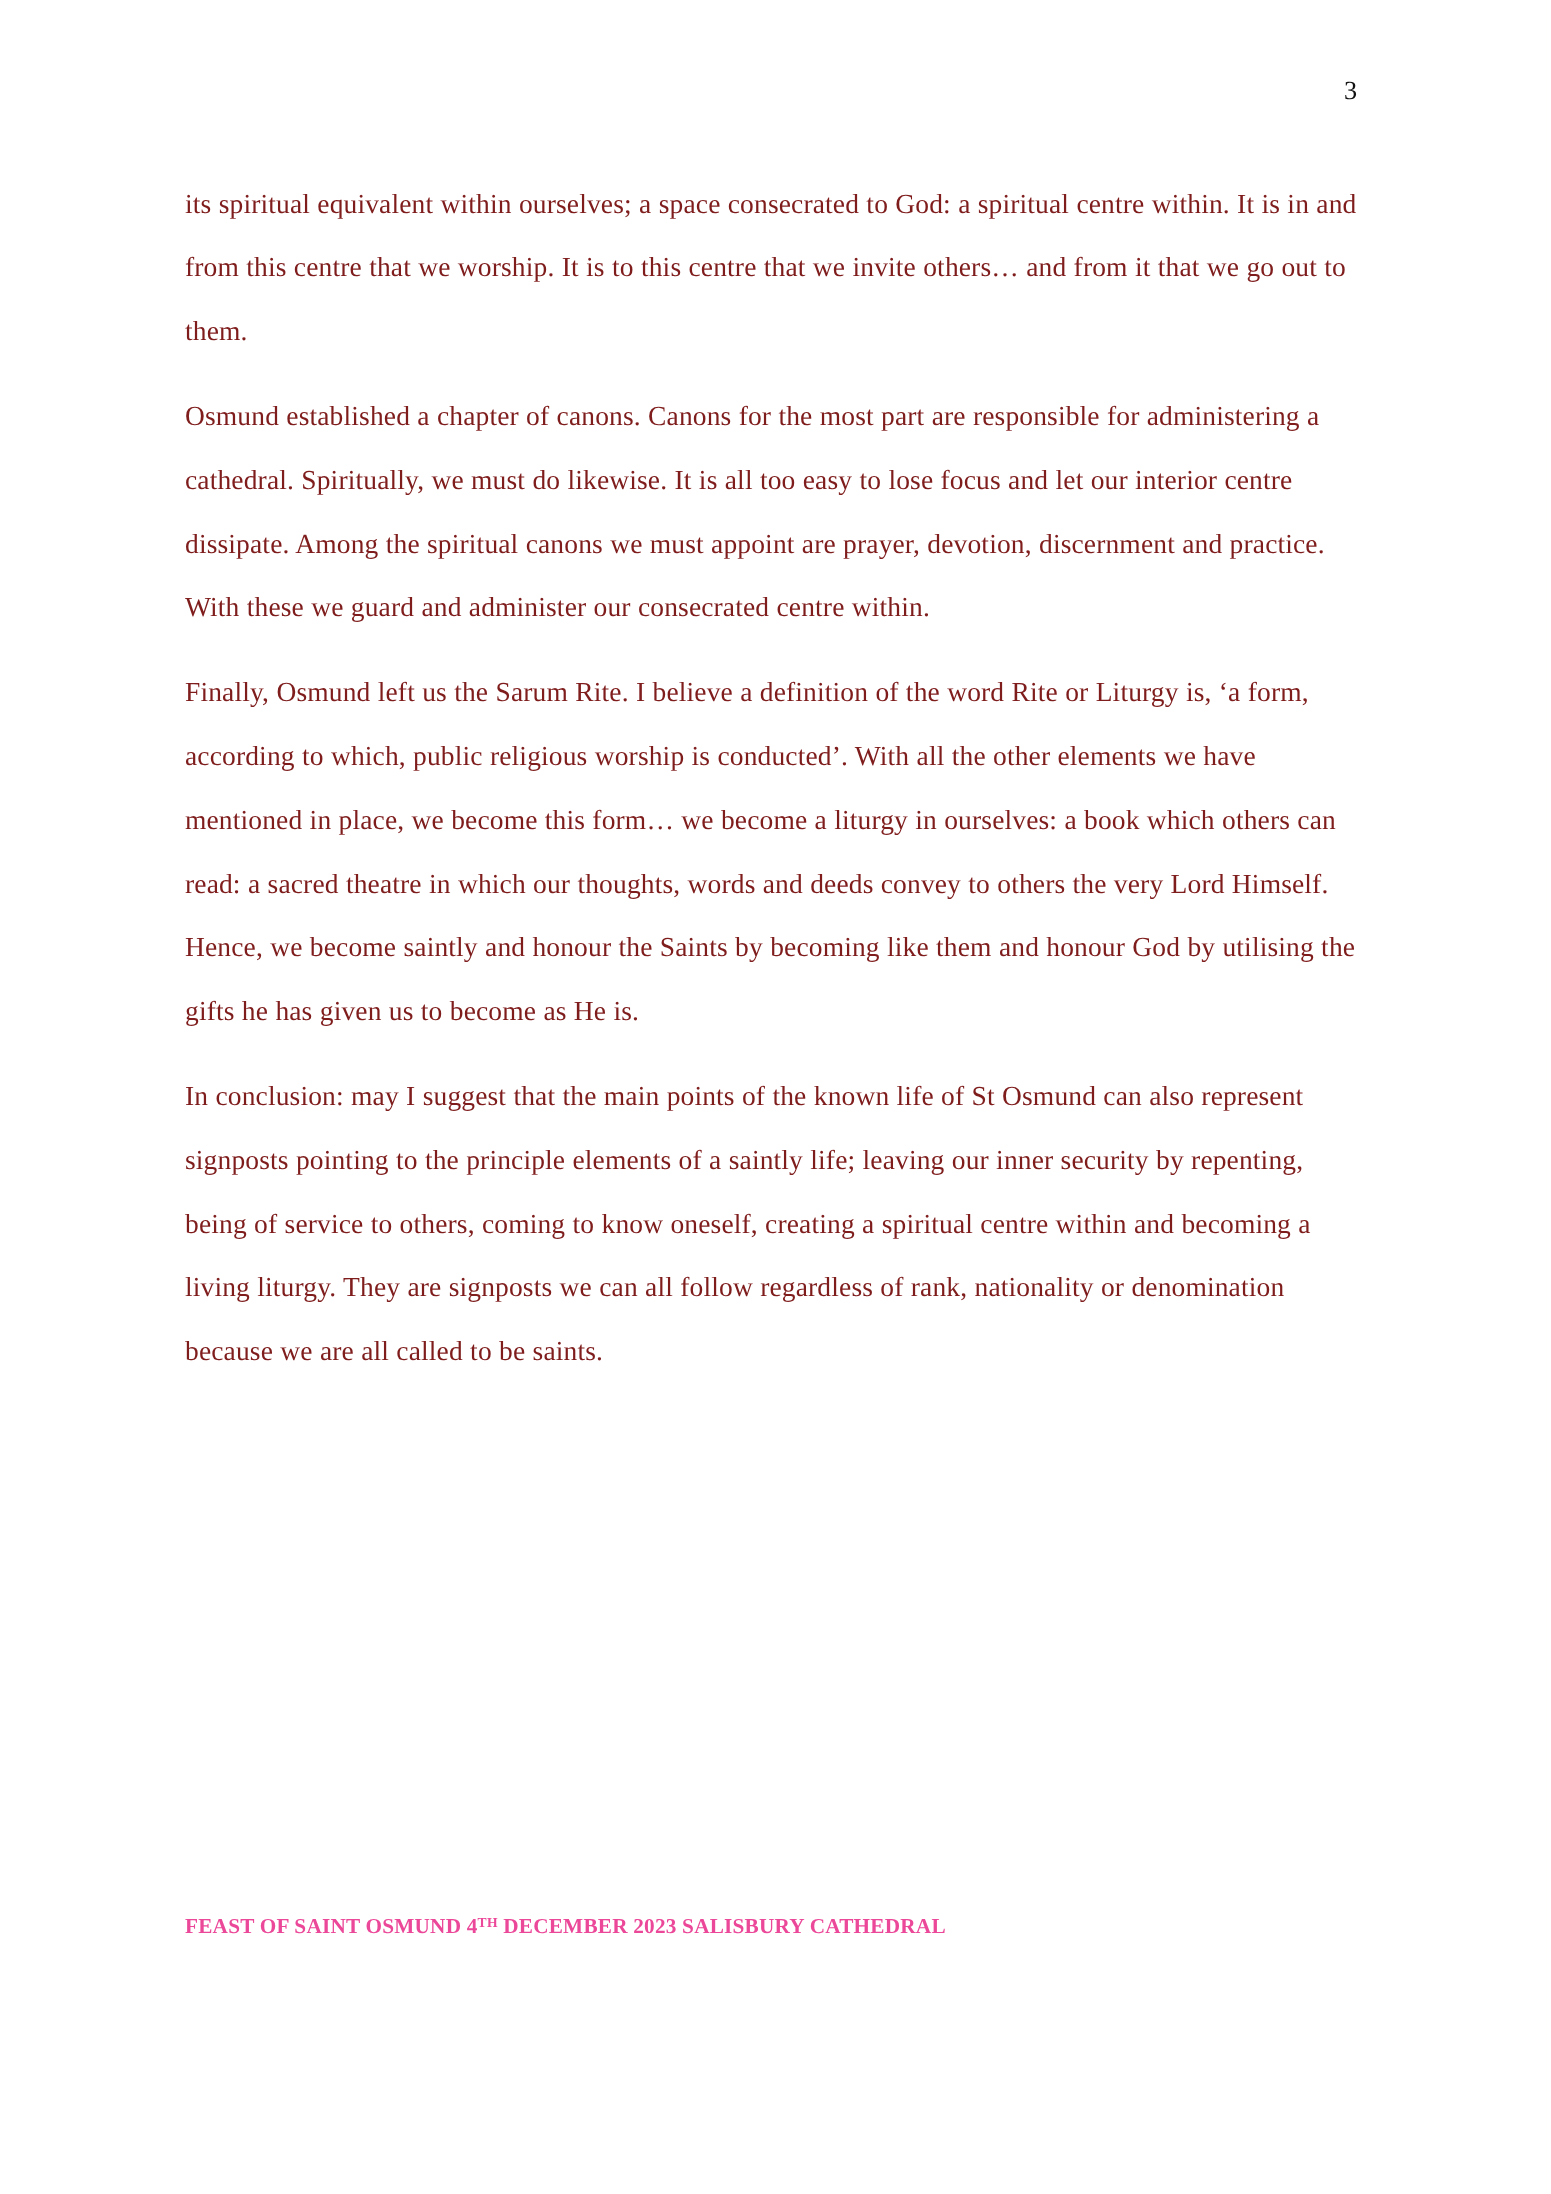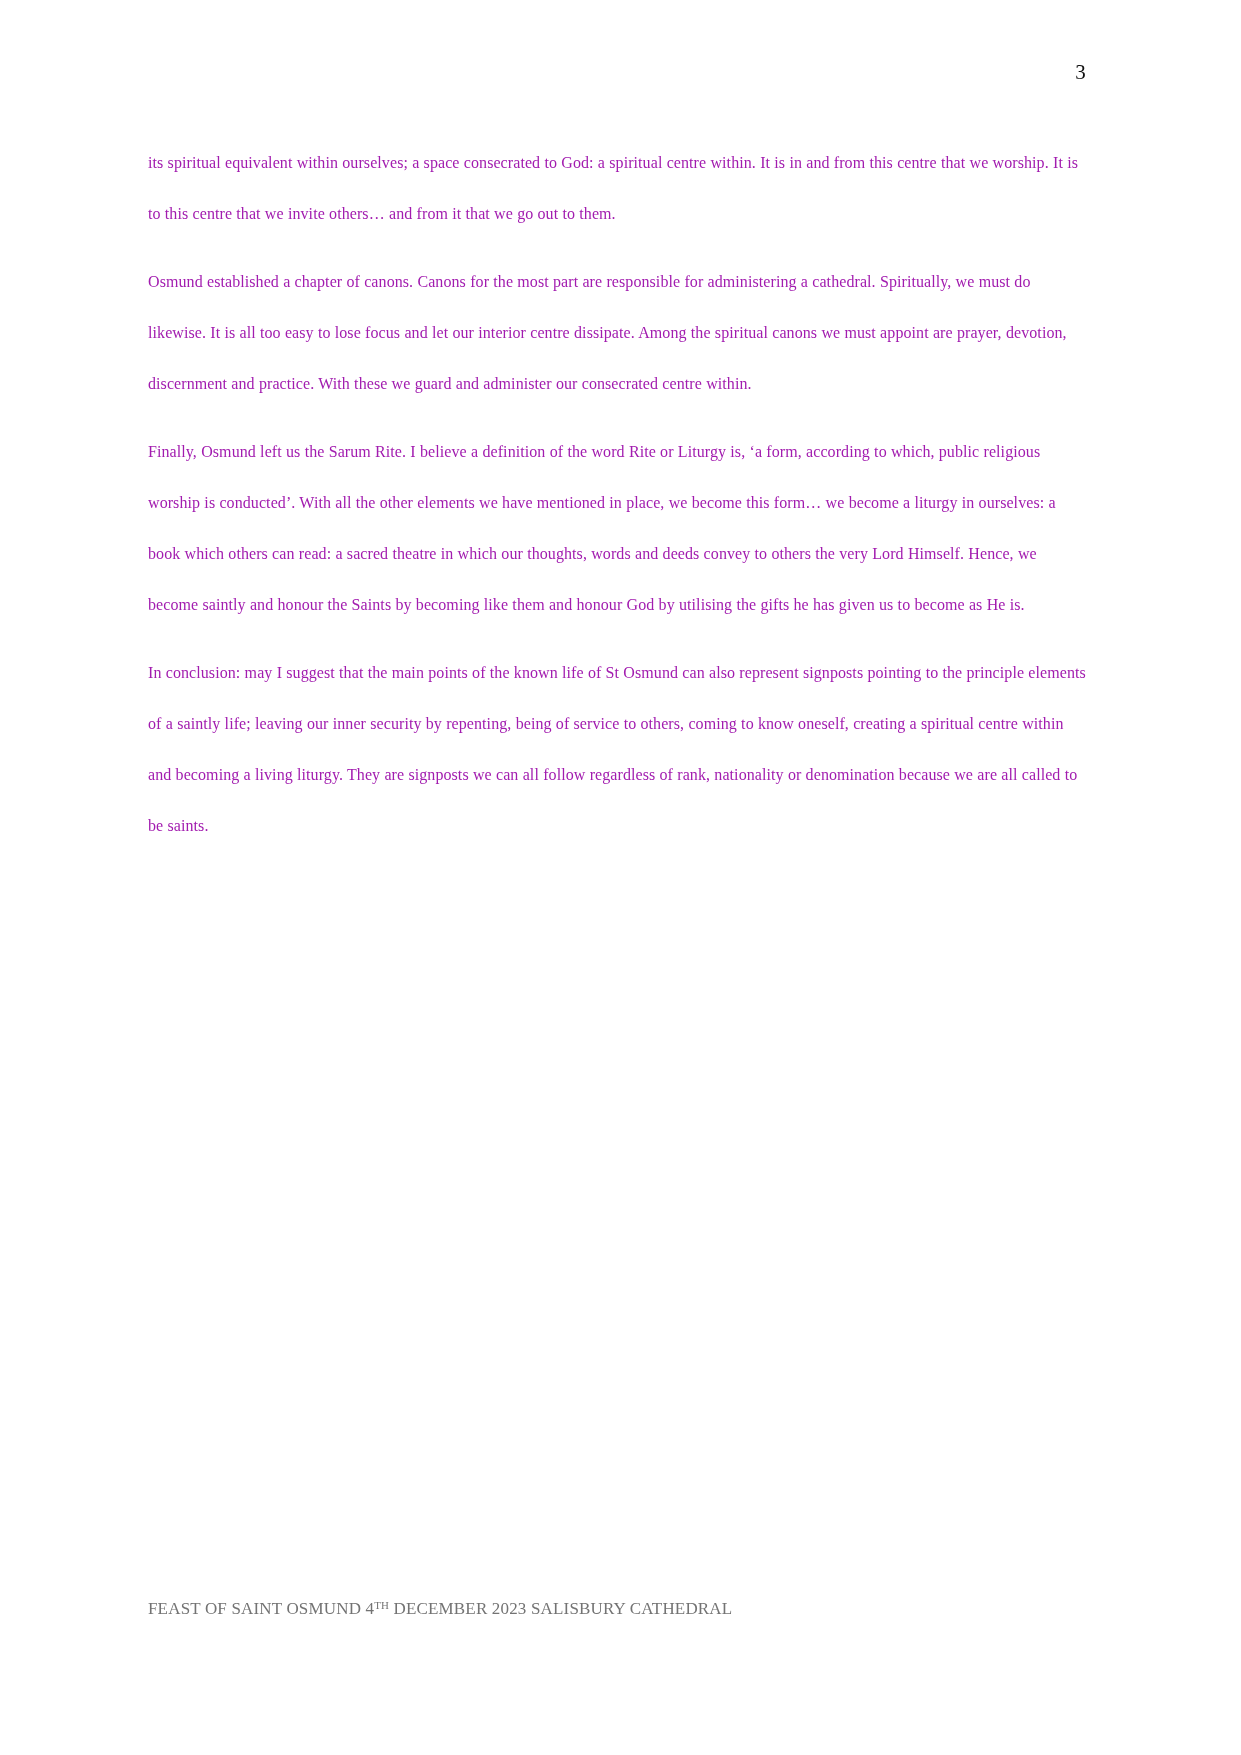--- a/index.html
+++ b/index.html
@@ -29,42 +29,43 @@
     color: #111111;
     letter-spacing: 0.2px;
   }
   .content {
     position: absolute;
     left: 148px;
     top: 137px;
     width: 938px;
   }
   .para {
-    font-size: 16px;
+    font-size: 22px;
     line-height: 51px;
     margin: 0 0 17px 0;
     text-align: left;
-    color: #a21caf;
+    color: #7f1d1d;
     letter-spacing: 0.005em;
     word-spacing: 0.01em;
   }
   .para:last-child {
     margin-bottom: 0;
   }
   .para em, .para .ital {
   }
   .footer {
     position: absolute;
     left: 148px;
-    top: 1598px;
+    top: 1530px;
     font-size: 17px;
     line-height: 22px;
     letter-spacing: 0.01em;
-    color: #737373;
+    color: #ec4899;
     white-space: nowrap;
+    font-weight: bold;
   }
   .footer sup {
     font-size: 0.64em;
     vertical-align: 0.42em;
     line-height: 0;
   }
 </style>
 </head>
 <body>
 

